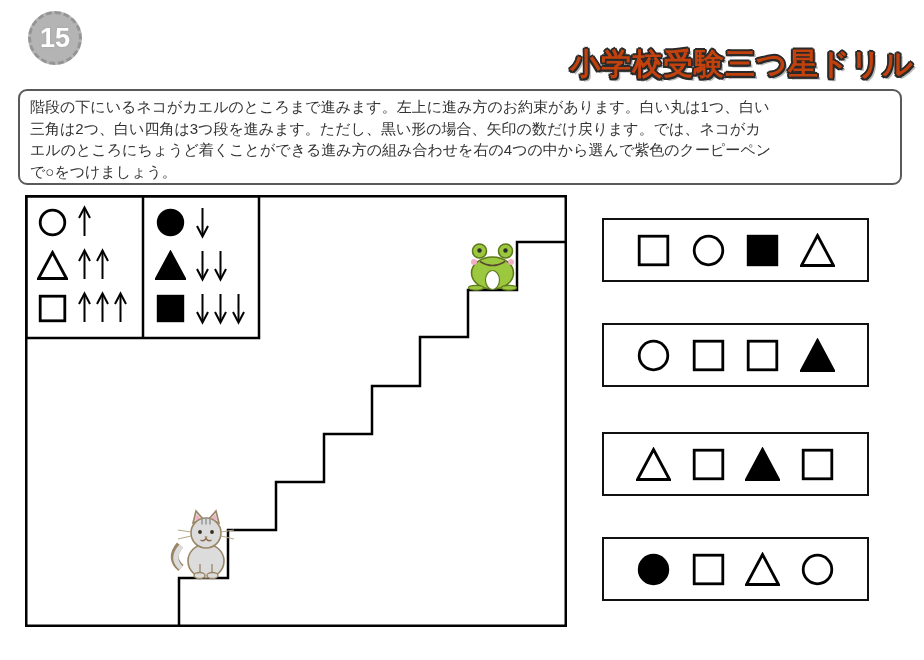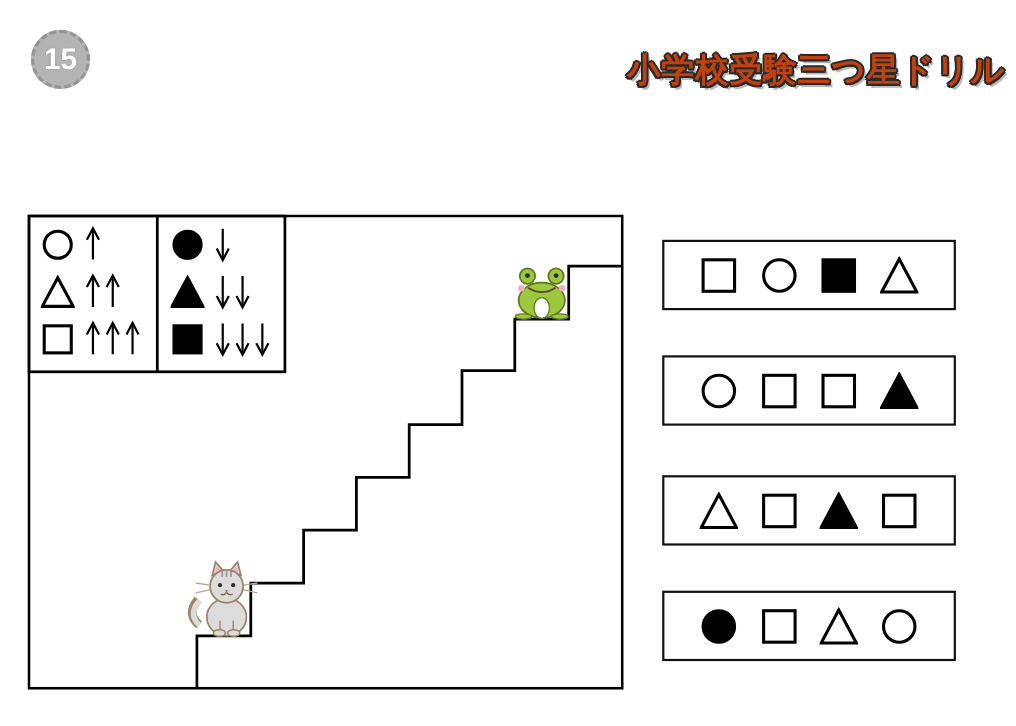--- a/index.html
+++ b/index.html
@@ -1,20 +1,20 @@
 <!DOCTYPE html>
 <html><head>
 <meta charset="utf-8">
 <style>
   html,body{margin:0;padding:0;background:#fff;}
   .page{position:relative;width:924px;height:660px;background:#fff;overflow:hidden;
         font-family:"Liberation Sans","DejaVu Sans",sans-serif;}
 
   
-  .badge{position:absolute;left:28px;top:27px;width:48px;height:48px;border-radius:50%;
+  .badge{position:absolute;left:28px;top:11px;width:48px;height:48px;border-radius:50%;
          background:#b4b4b4;border:3px dashed #949494;display:flex;align-items:center;
          justify-content:center;}
   .badge span{color:#fff;font-size:27px;font-weight:bold;text-shadow:0 0 2px #9b9b9b;}
 
   
   .title{position:absolute;right:10px;top:44px;font-size:30px;font-weight:bold;color:#c2410c;
          letter-spacing:1px;white-space:nowrap;
          text-shadow:-1.5px -1.5px 0 #2a2a2a,1.5px -1.5px 0 #2a2a2a,-1.5px 1.5px 0 #2a2a2a,
                      1.5px 1.5px 0 #2a2a2a,-1.8px 0 0 #2a2a2a,1.8px 0 0 #2a2a2a,
                      0 -1.8px 0 #2a2a2a,0 1.8px 0 #2a2a2a,3px 3px 0 #b9b9b9;}
@@ -49,20 +49,26 @@
 <body>
 
 <div class="page">
 
   <div class="badge">
     <span>15</span>
   </div>
 
   <div class="title">小学校受験三つ星ドリル</div>
 
+  <div class="instruction" id="instruction-box">
+      <div>階段の下にいるネコがカエルのところまで進みます。左上に進み方のお約束があります。白い丸は1つ、白い</div>
+      <div>三角は2つ、白い四角は3つ段を進みます。ただし、黒い形の場合、矢印の数だけ戻ります。では、ネコがカ</div>
+      <div>エルのところにちょうど着くことができる進み方の組み合わせを右の4つの中から選んで紫色のクーピーペン</div>
+      <div>で○をつけましょう。</div>
+    </div>
 
   <svg class="main-svg" width="542" height="432" viewBox="0 0 542 432">
 
     <rect x="1.25" y="1.25" width="539.5" height="429.5" fill="none" stroke="#000" stroke-width="2.5"></rect>
 
     <rect x="1.25" y="1.25" width="232.75" height="141.75" fill="none" stroke="#000" stroke-width="2.5"></rect>
     <line x1="118" y1="1" x2="118" y2="143" stroke="#000" stroke-width="2.5"></line>
 
     <polyline id="stairs-line" fill="none" stroke="#000" stroke-width="2.5" points="154,430 154,383 203,383 203,335 251,335 251,287 299,287 299,239 347,239 347,191 395,191 395,142 443,142 443,95 492,95 492,47 540,47"></polyline>
 

